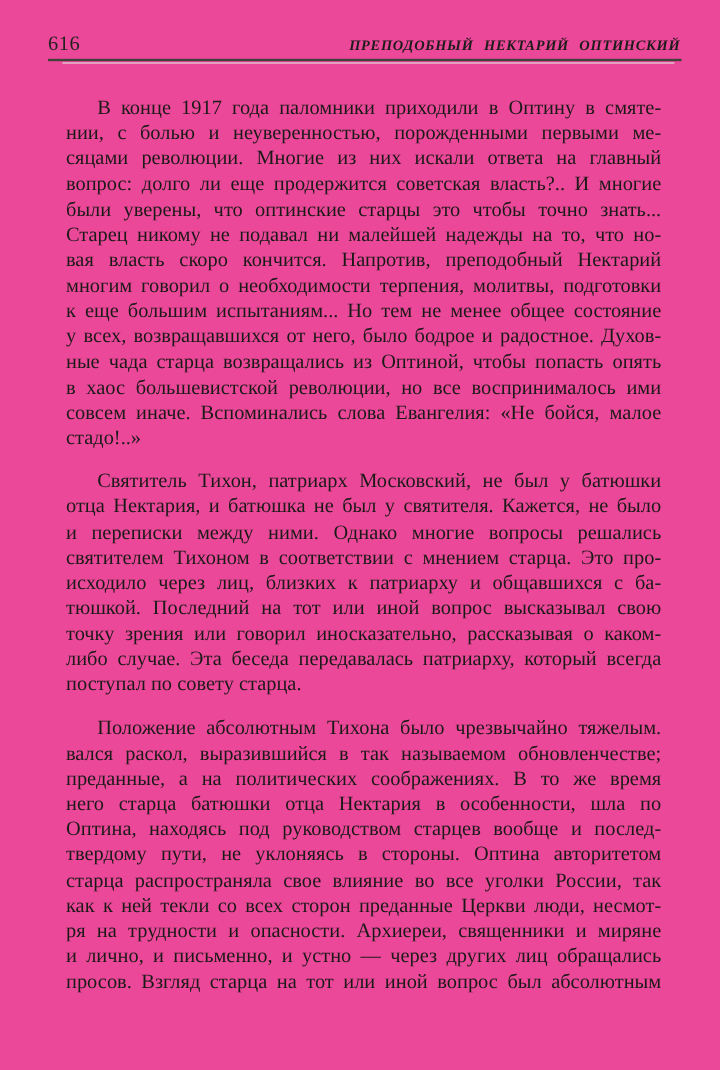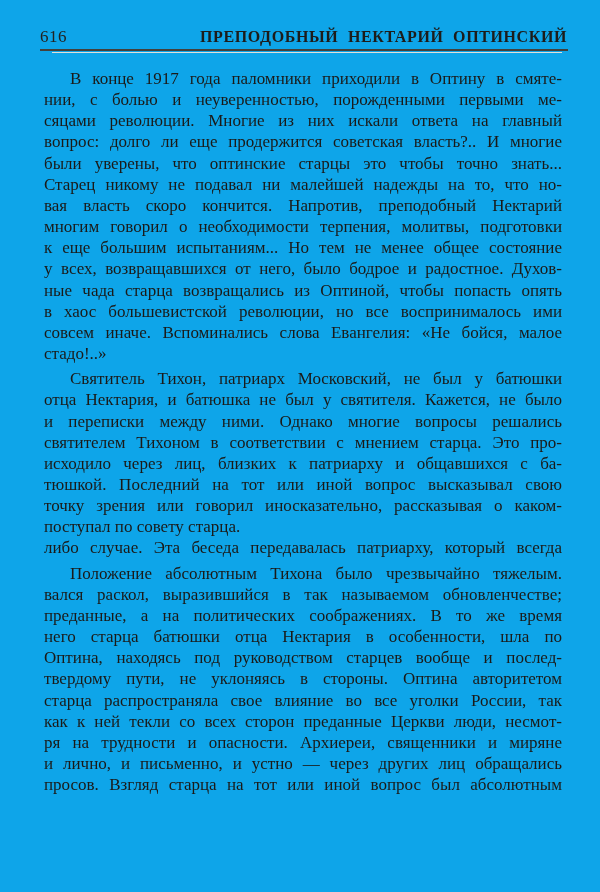--- a/index.html
+++ b/index.html
@@ -5,62 +5,63 @@
   html, body { margin: 0; padding: 0; }
   body {
     width: 600px; height: 892px;
     background: #fdfdfc;
     font-family: "Liberation Serif", "DejaVu Serif", serif;
     overflow: hidden;
   }
   .page {
     position: relative;
     width: 600px; height: 892px;
-    background: #0ea5e9;
+    background: #ec4899;
     color: #1b1a18;
   }
   .running-head {
     position: absolute;
     left: 40px; top: 27px; width: 527px;
     display: flex;
     justify-content: space-between;
     align-items: baseline;
     line-height: 20px;
   }
   .page-number {
     font-size: 17px;
     letter-spacing: 0.5px;
     color: #232220;
   }
   .running-title {
-    font-size: 16px;
+    font-size: 12px;
     font-weight: bold;
     letter-spacing: 0.6px;
     word-spacing: 5px;
     color: #1d1c1a;
     white-space: nowrap;
+    font-style: italic;
   }
   .head-rule {
     position: absolute;
     left: 40px; top: 49px; width: 528px; height: 2px;
     background: #43413c;
   }
   .head-rule-shadow {
     position: absolute;
     left: 52px; top: 52px; width: 510px; height: 1px;
     background: #e0ded9;
   }
   .page-body {
     position: absolute;
     left: 40px; top: 64px; width: 526px;
     font-size: 17px;
     line-height: 21.16px;
     color: #1b1a18;
   }
-  .paragraph { margin: 4px; padding: 0; }
+  .paragraph { margin: 15px; padding: 0; }
   .tl {
     text-align: justify;
     text-align-last: justify;
     white-space: normal;
   }
   .tl.indent { text-indent: 26px; }
   .tl.left-last { text-align-last: left; }
 </style>
 </head>
 <body>
@@ -93,22 +94,22 @@
         <div class="tl left-last">стадо!..»</div>
       </div>
       <div class="paragraph">
         <div class="tl indent">Святитель Тихон, патриарх Московский, не был у батюшки</div>
         <div class="tl">отца Нектария, и батюшка не был у святителя. Кажется, не было</div>
         <div class="tl">и переписки между ними. Однако многие вопросы решались</div>
         <div class="tl">святителем Тихоном в соответствии с мнением старца. Это про-</div>
         <div class="tl">исходило через лиц, близких к патриарху и общавшихся с ба-</div>
         <div class="tl">тюшкой. Последний на тот или иной вопрос высказывал свою</div>
         <div class="tl">точку зрения или говорил иносказательно, рассказывая о каком-</div>
+        <div class="tl">либо случае. Эта беседа передавалась патриарху, который всегда</div>
         <div class="tl left-last">поступал по совету старца.</div>
-        <div class="tl">либо случае. Эта беседа передавалась патриарху, который всегда</div>
       </div>
       <div class="paragraph">
         <div class="tl indent">Положение абсолютным Тихона было чрезвычайно тяжелым.</div>
         <div class="tl">вался раскол, выразившийся в так называемом обновленчестве;</div>
         <div class="tl">преданные, а на политических соображениях. В то же время</div>
         <div class="tl">него старца батюшки отца Нектария в особенности, шла по</div>
         <div class="tl">Оптина, находясь под руководством старцев вообще и послед-</div>
         <div class="tl">твердому пути, не уклоняясь в стороны. Оптина авторитетом</div>
         <div class="tl">старца распространяла свое влияние во все уголки России, так</div>
         <div class="tl">как к ней текли со всех сторон преданные Церкви люди, несмот-</div>

